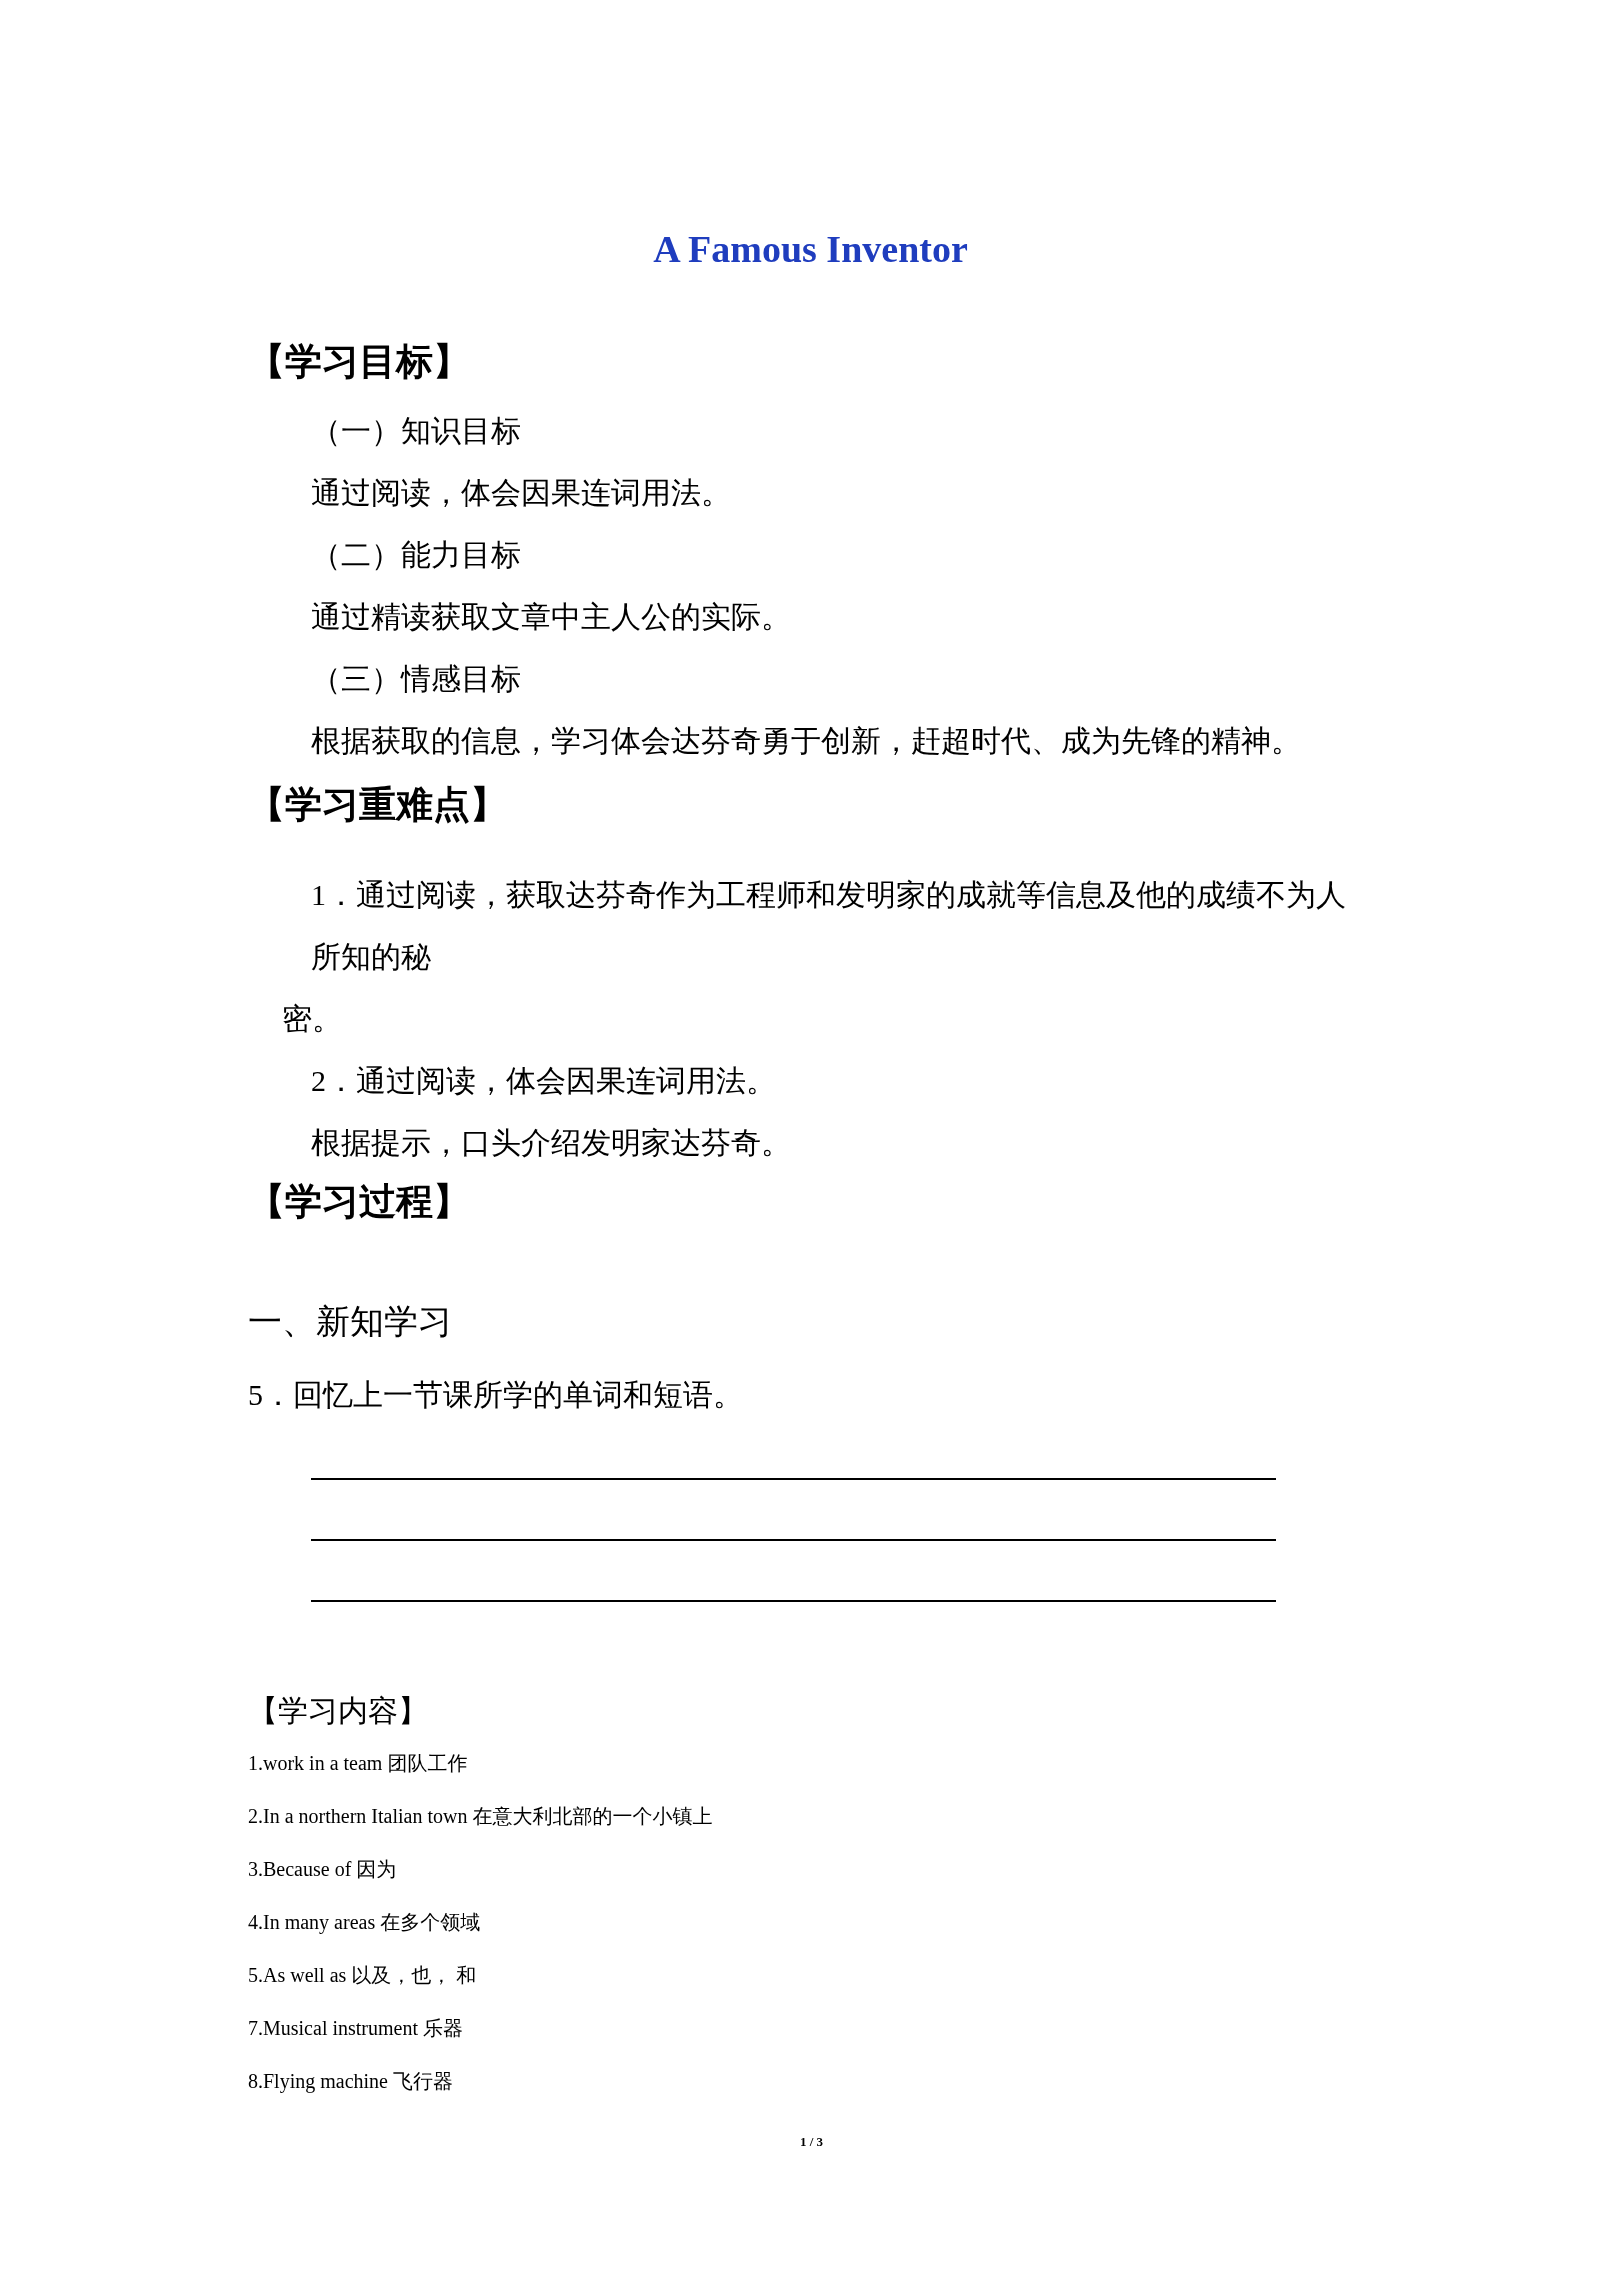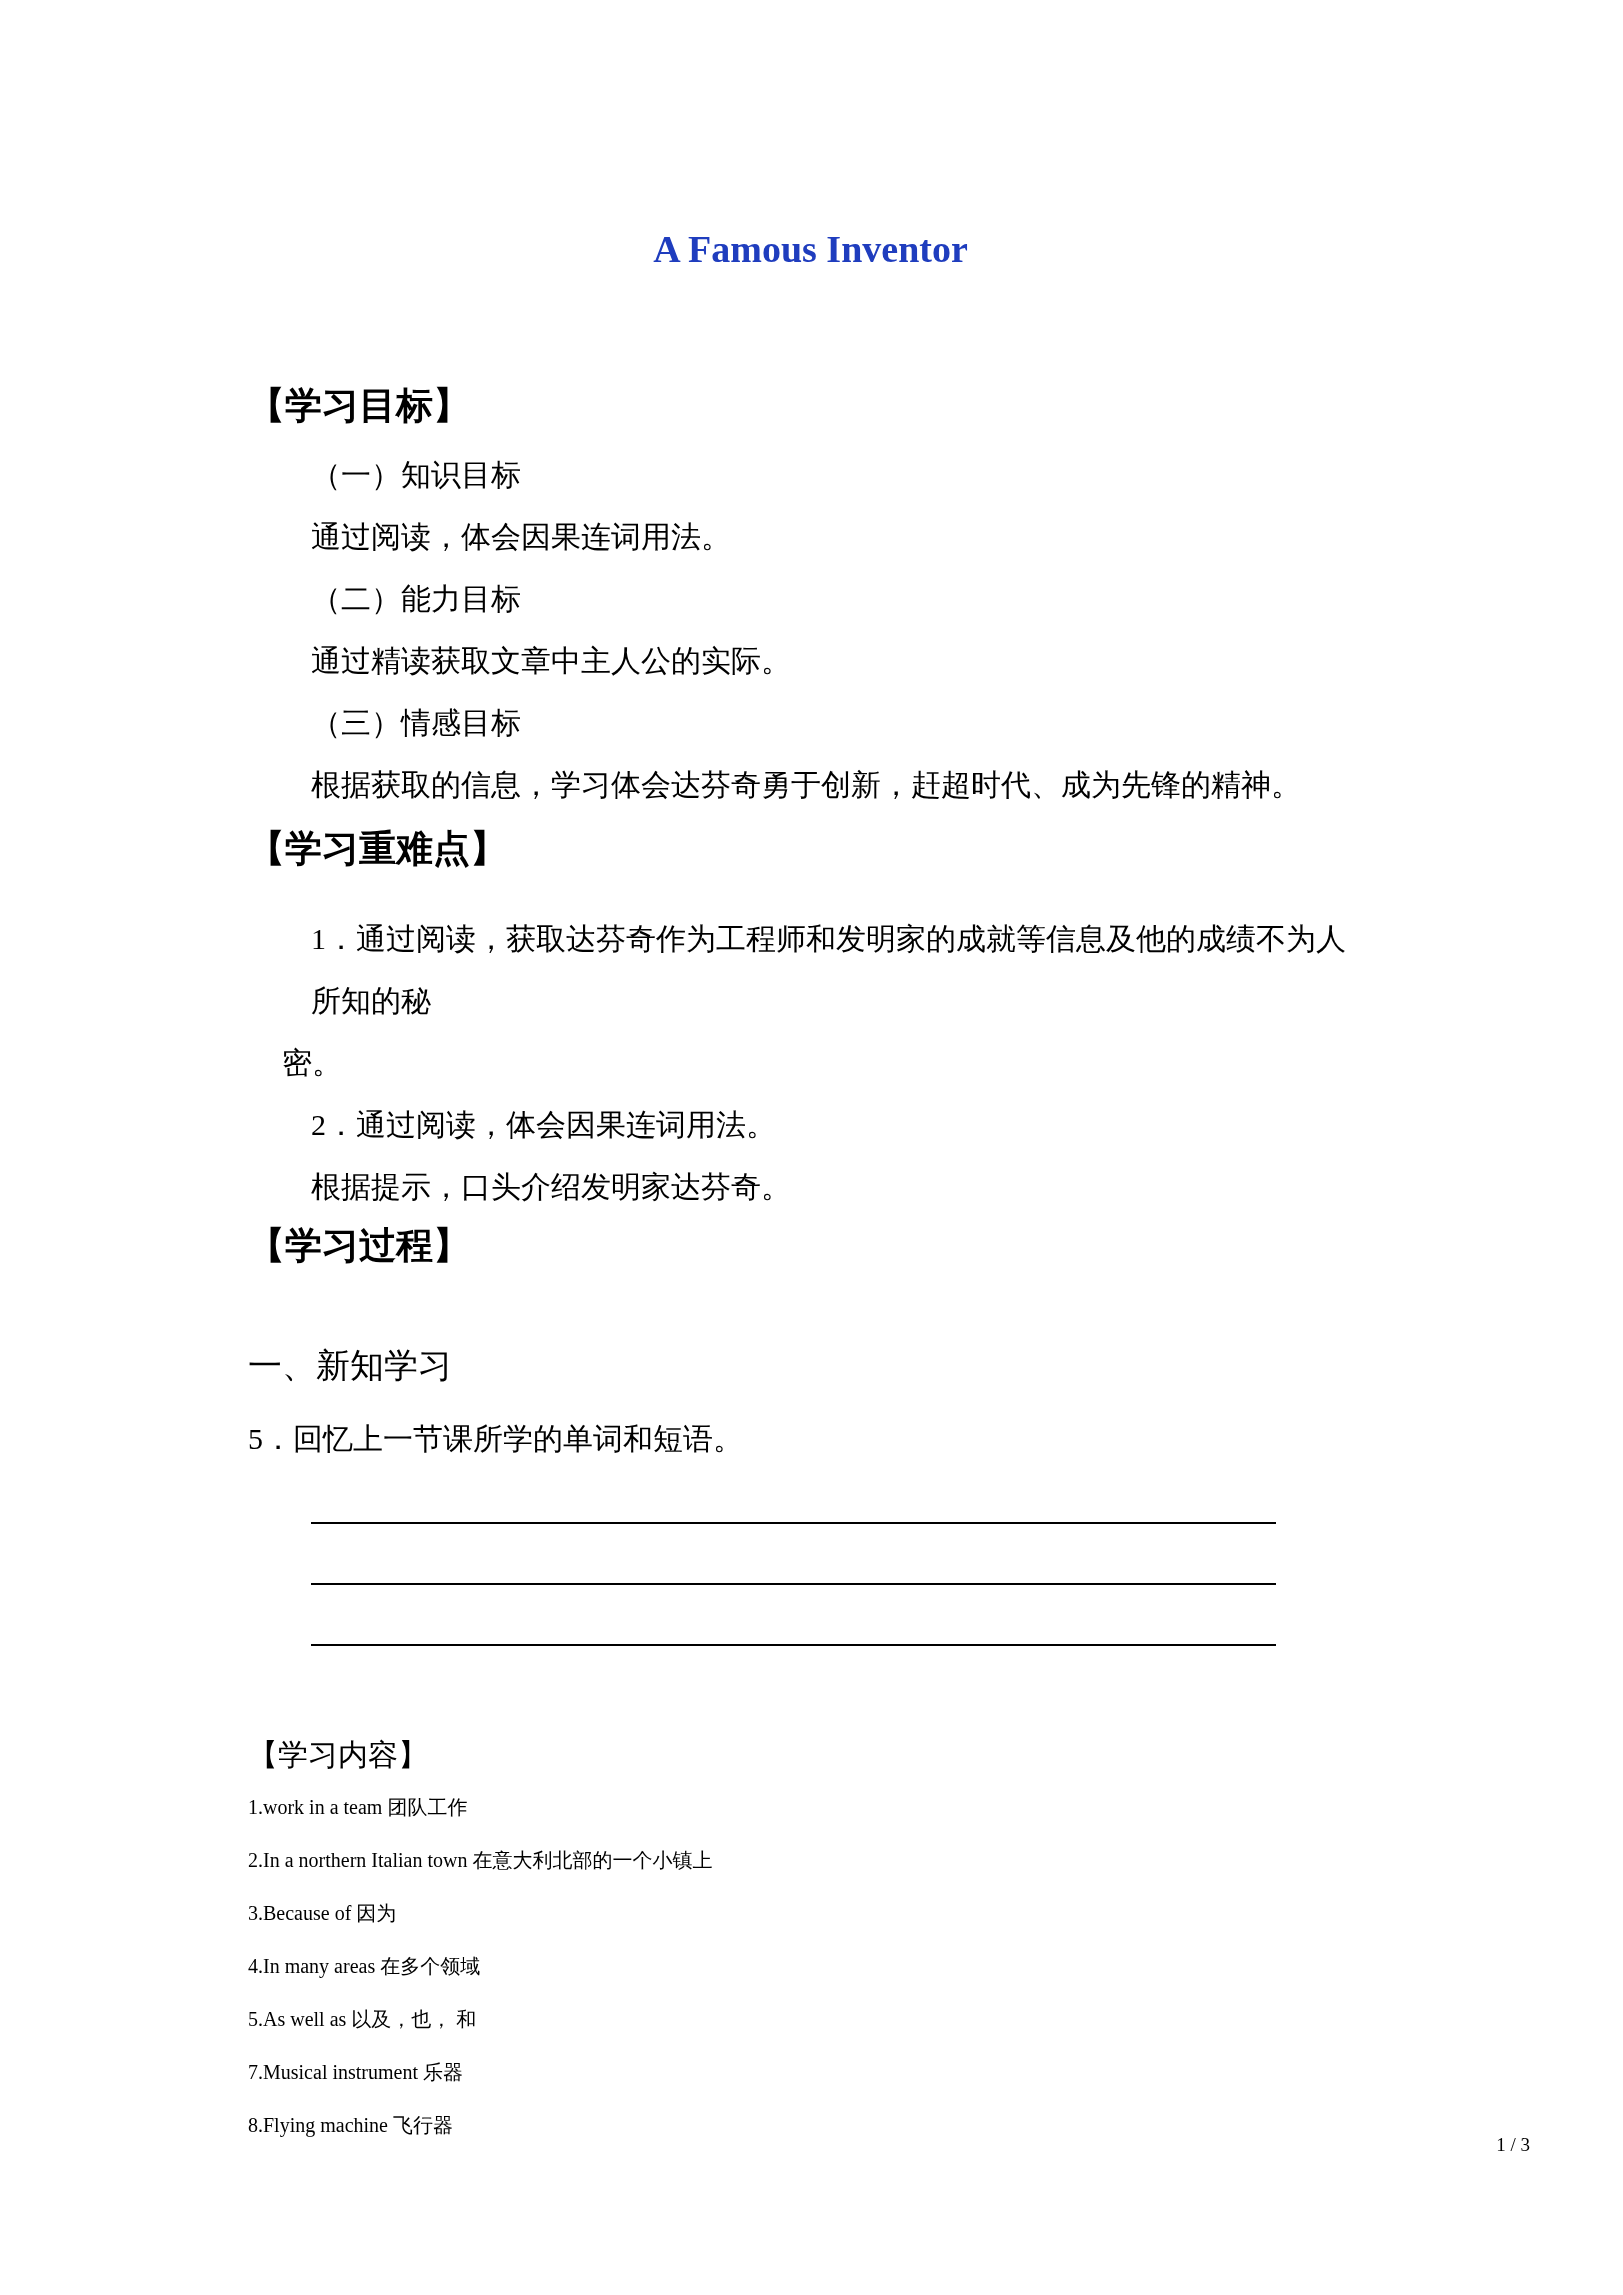--- a/index.html
+++ b/index.html
@@ -26,21 +26,21 @@
     line-height: 48px;
     font-weight: bold;
     color: #1f3dbe;
   }
   .sec-heading {
     font-size: 37px;
     line-height: 48px;
     font-weight: bold;
   }
   .sec-heading.first {
-    margin-top: 109px;
+    margin-top: 65px;
   }
   .obj-block {
     margin-top: 14.3px;
   }
   .obj-block .line {
     font-size: 30px;
     line-height: 62px;
   }
   .kp-heading {
     margin-top: 11px;
@@ -84,23 +84,23 @@
   }
   .content-item {
     font-size: 20px;
     line-height: 53px;
   }
   .footer {
     position: absolute;
     left: 0;
     top: 2134px;
     width: 100%;
-    text-align: right;
-    font-size: 19px;
-    font-weight: normal;
+    text-align: center;
+    font-size: 13px;
+    font-weight: bold;
     font-family: "Liberation Serif", "DejaVu Serif", serif;
   }
 </style>
 </head>
 <body>
 
 <div class="page">
 
   <h1 class="doc-title">A Famous Inventor</h1>
 

